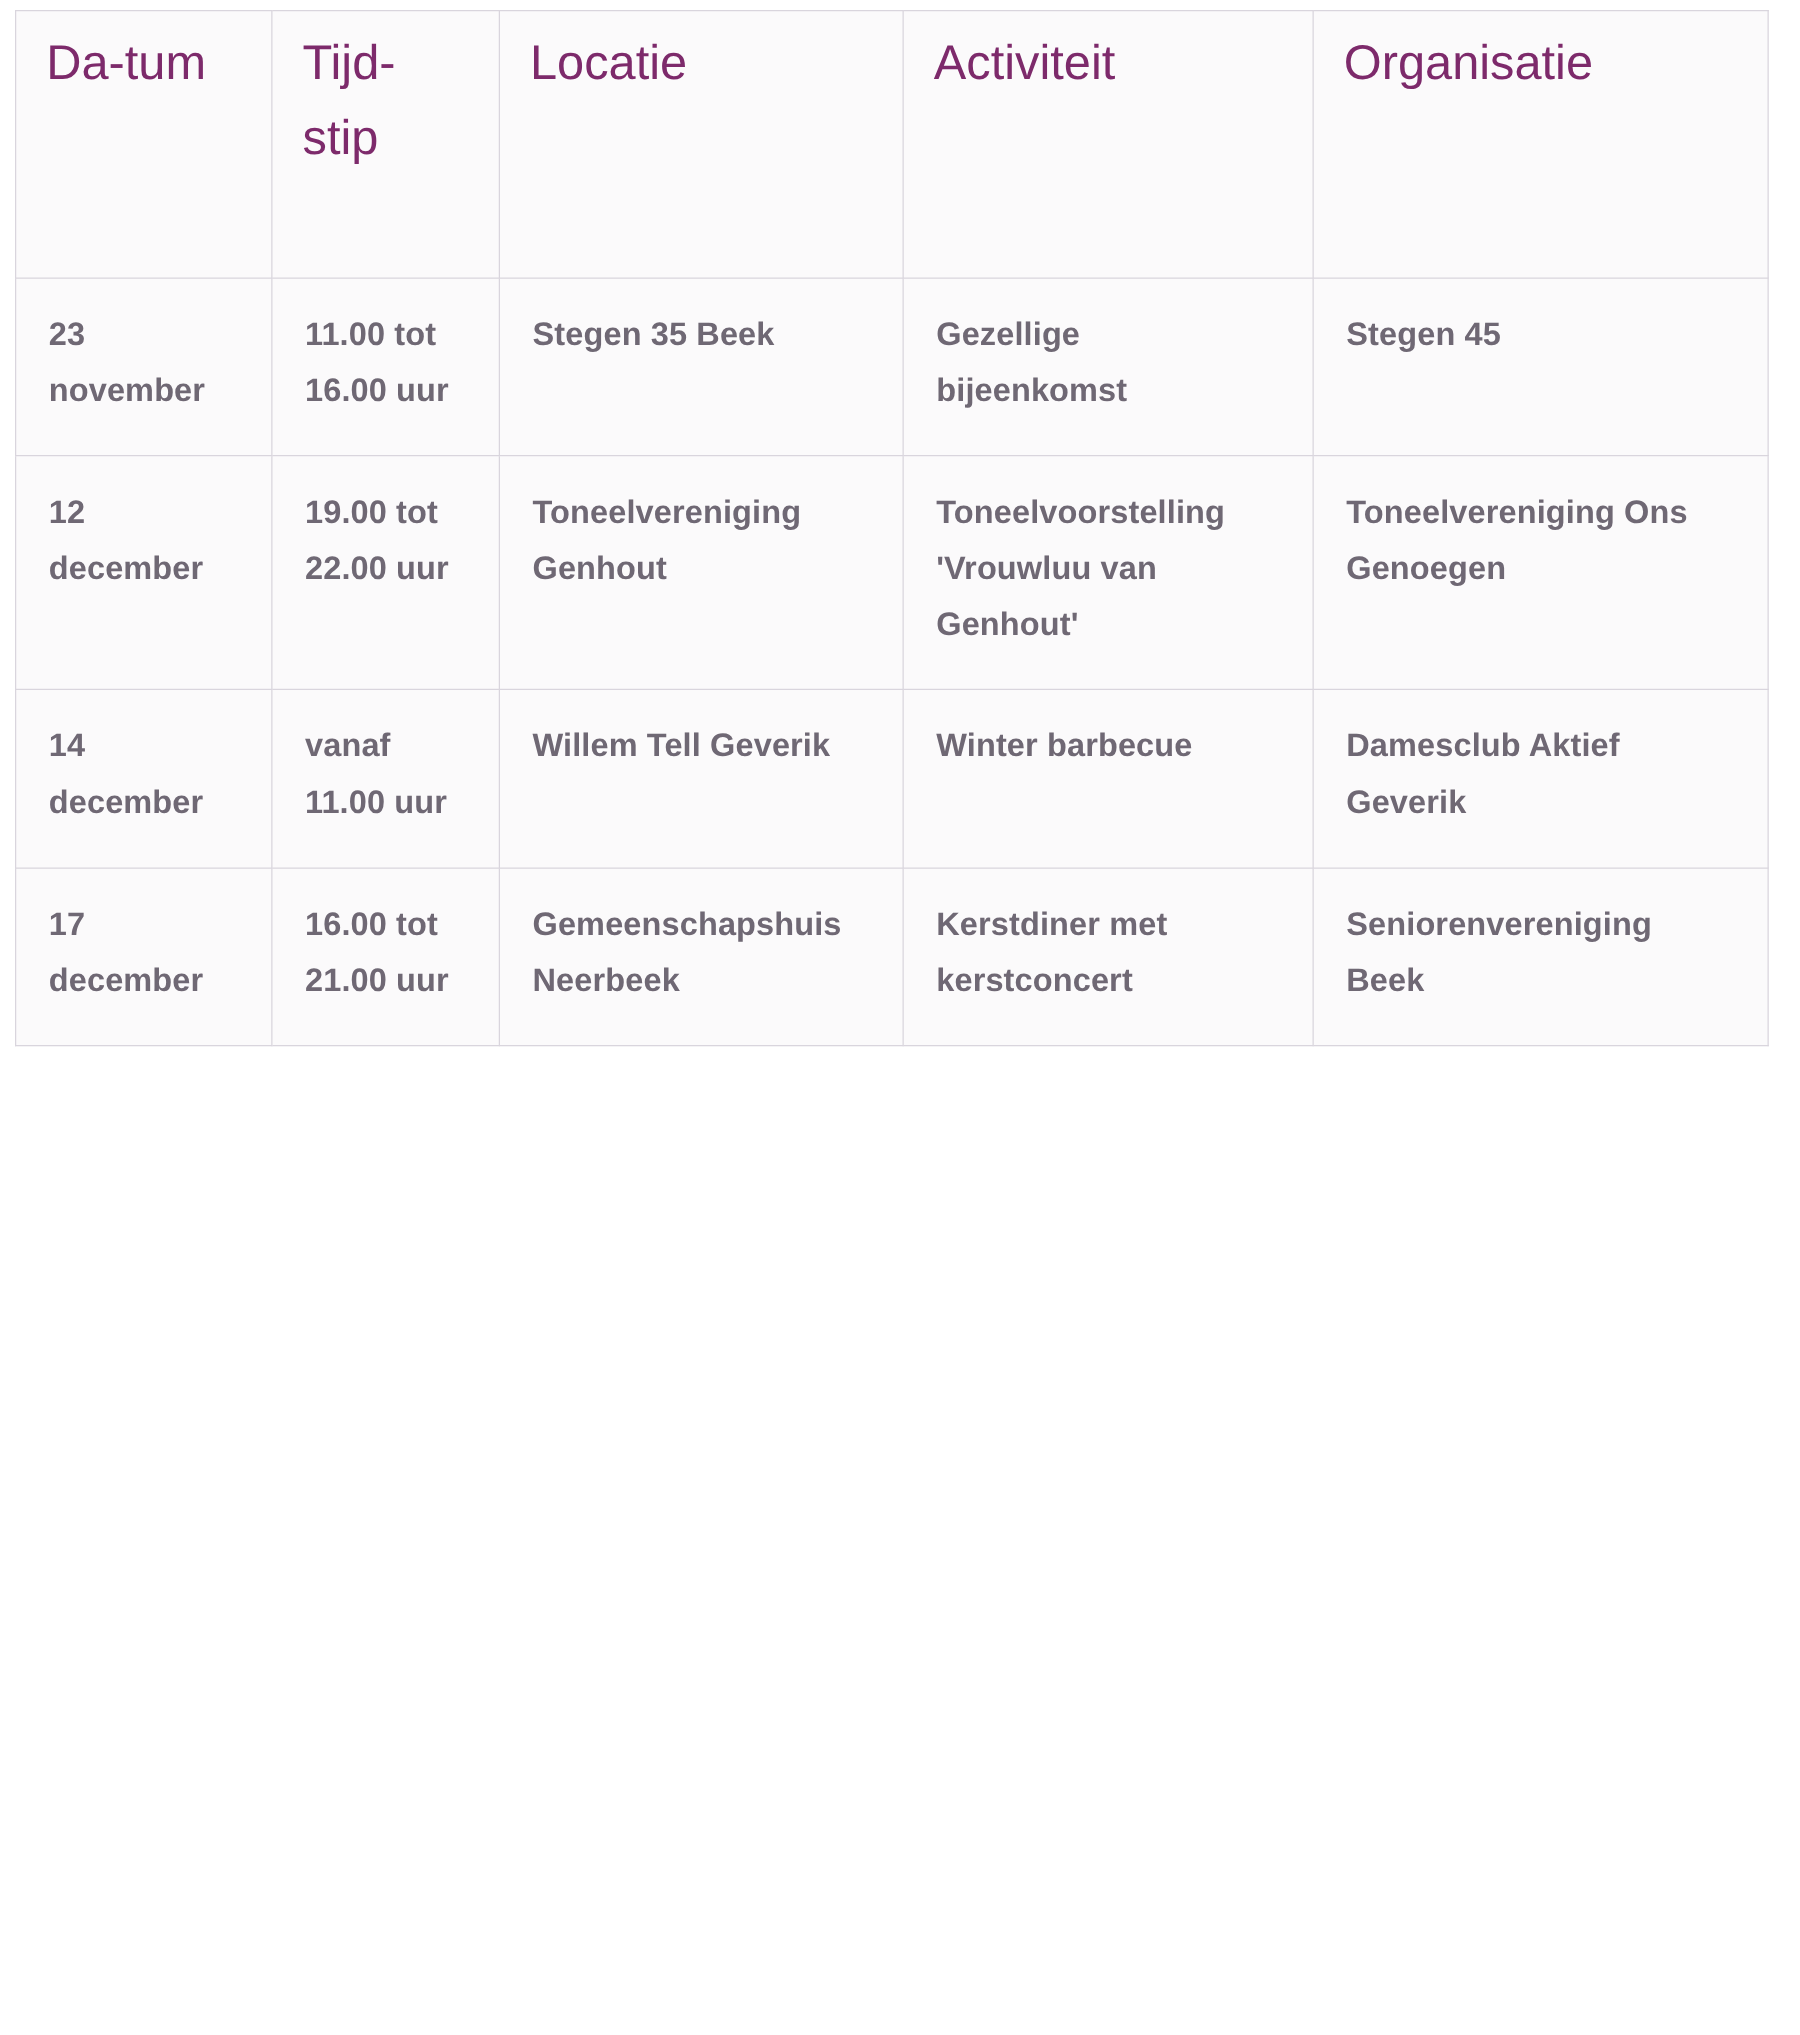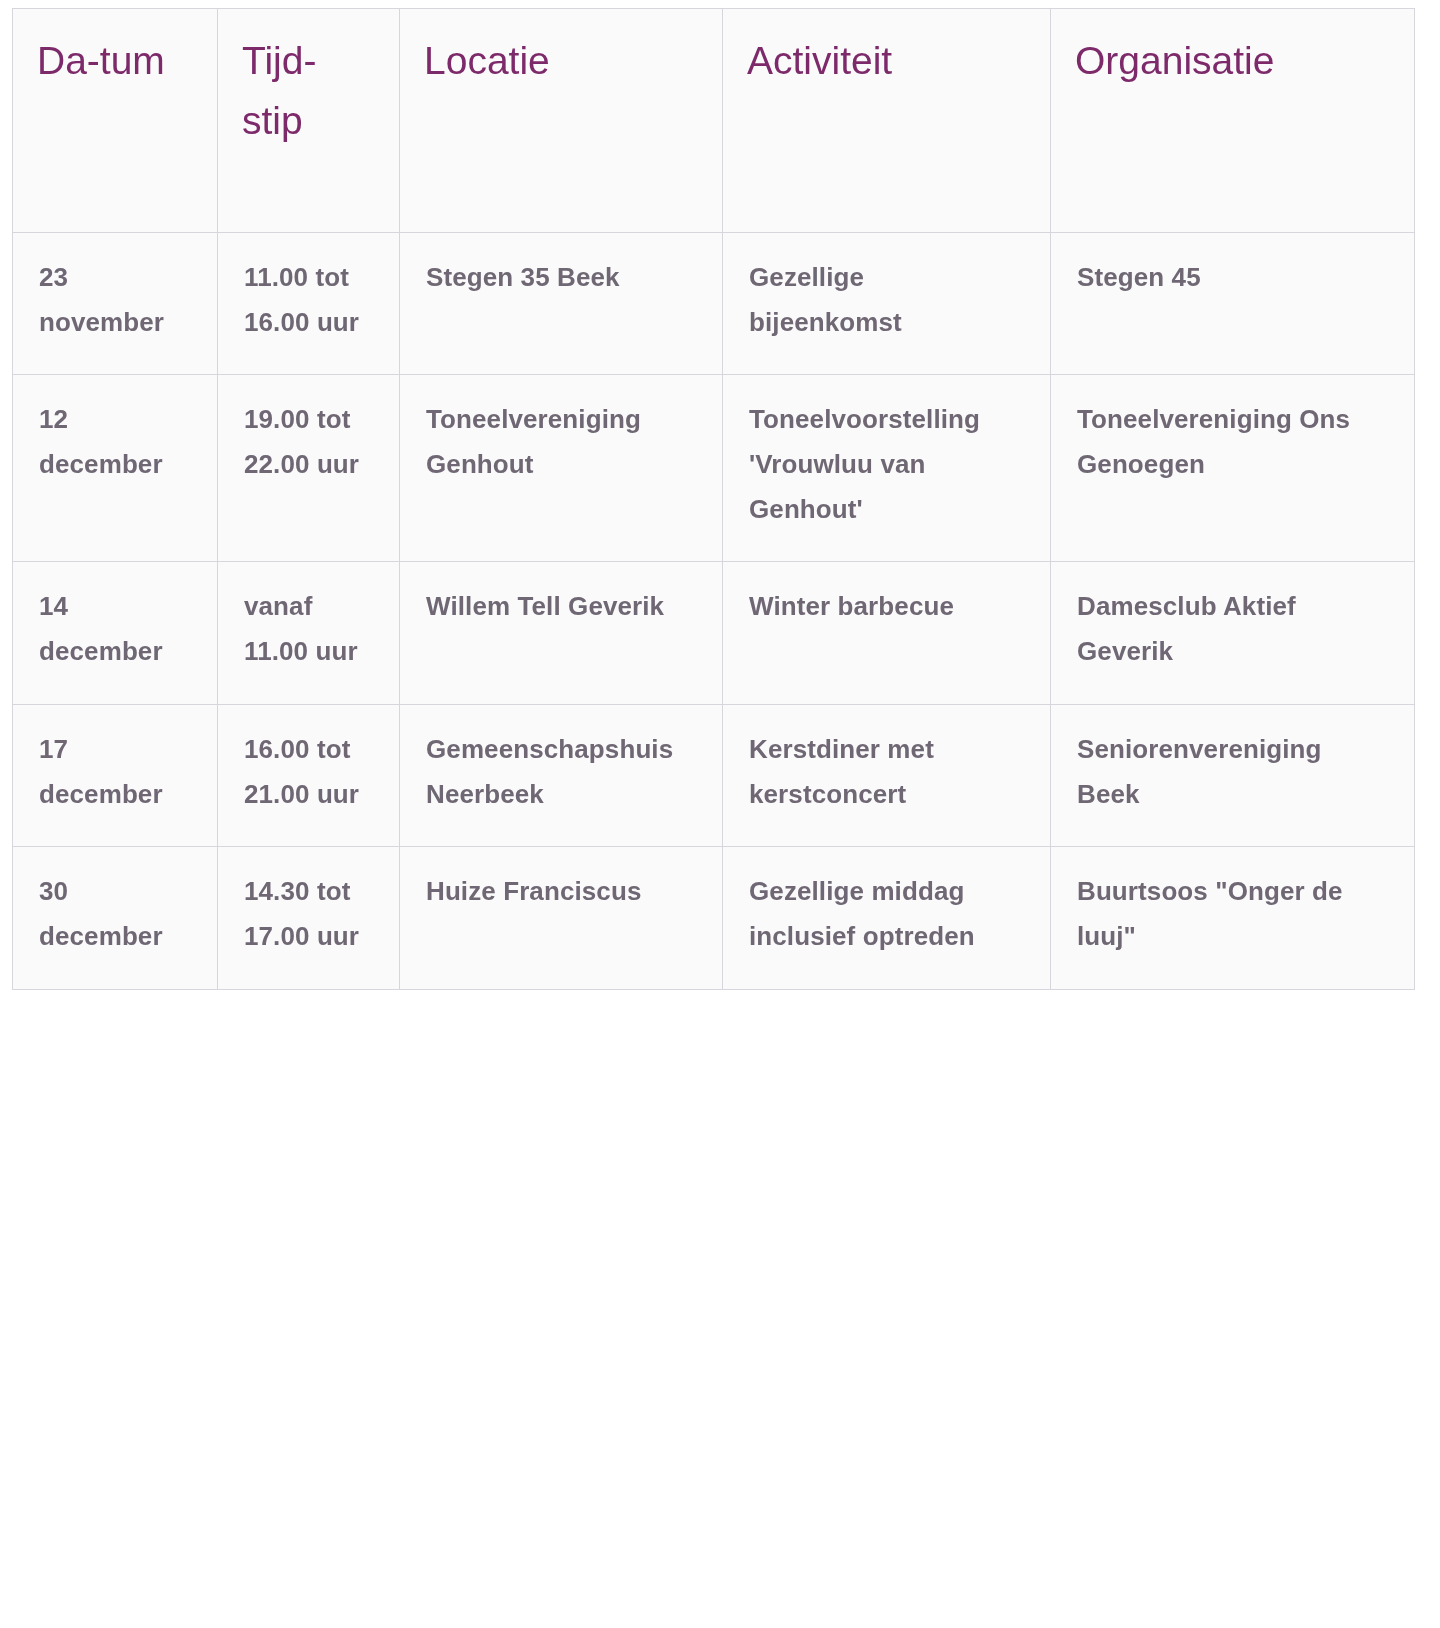--- a/index.html
+++ b/index.html
@@ -30,21 +30,21 @@
     border: 1px solid #d9d5dd;
     vertical-align: top;
     background: #fbfafb;
   }
   table.schedule th {
     text-align: left;
     font-weight: 400;
     color: #7d2a6b;
     font-size: 39px;
     line-height: 1.55;
-    padding: 22px 24px 80px 24px;
+    padding: 12px 24px 80px 24px;
     margin-top: 16px;
   }
   table.schedule td {
     color: #6f6874;
     font-size: 26px;
     line-height: 1.72;
     padding: 22px 26px 30px 26px;
     letter-spacing: 0.1px;
     font-weight: bold;
   }
@@ -97,22 +97,15 @@
         <td>Winter barbecue</td>
         <td>Damesclub Aktief Geverik</td>
       </tr>
       <tr>
         <td>17 december</td>
         <td>16.00 tot 21.00 uur</td>
         <td>Gemeenschapshuis Neerbeek</td>
         <td>Kerstdiner met kerstconcert</td>
         <td>Seniorenvereniging Beek</td>
       </tr>
-      <tr>
-        <td>30 december</td>
-        <td>14.30 tot 17.00 uur</td>
-        <td>Huize Franciscus</td>
-        <td>Gezellige middag inclusief optreden</td>
-        <td>Buurtsoos "Onger de luuj"</td>
-      </tr>
     </tbody>
   </table>
 </div>
 
 </body></html>

